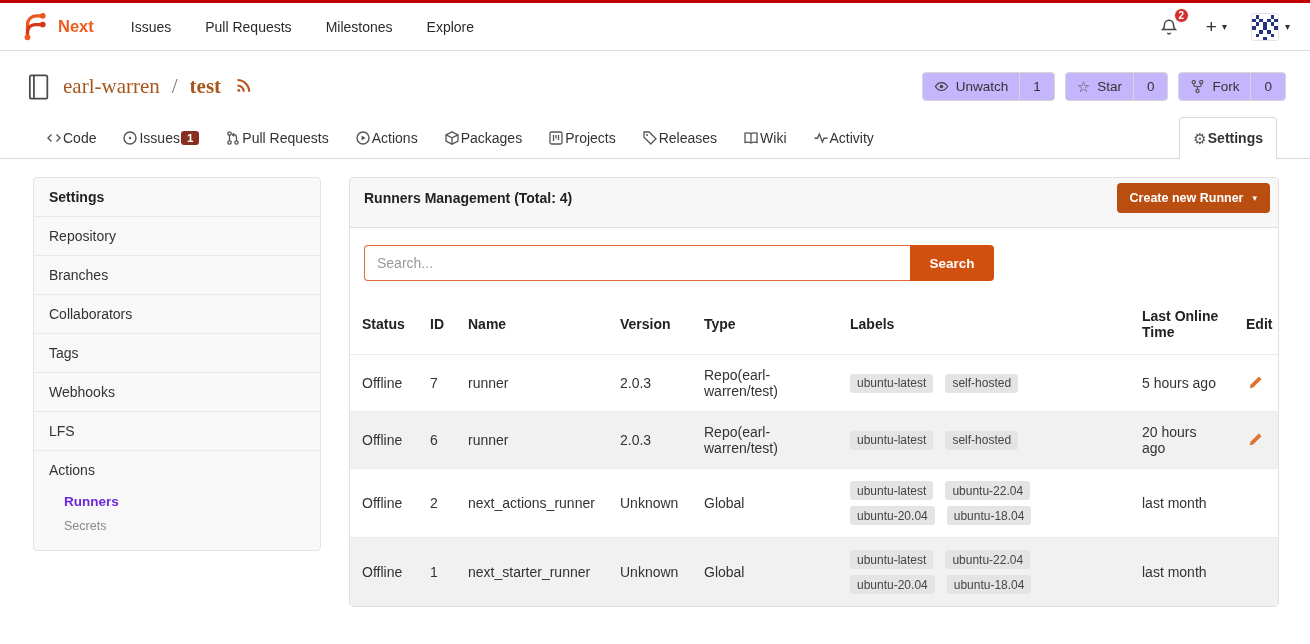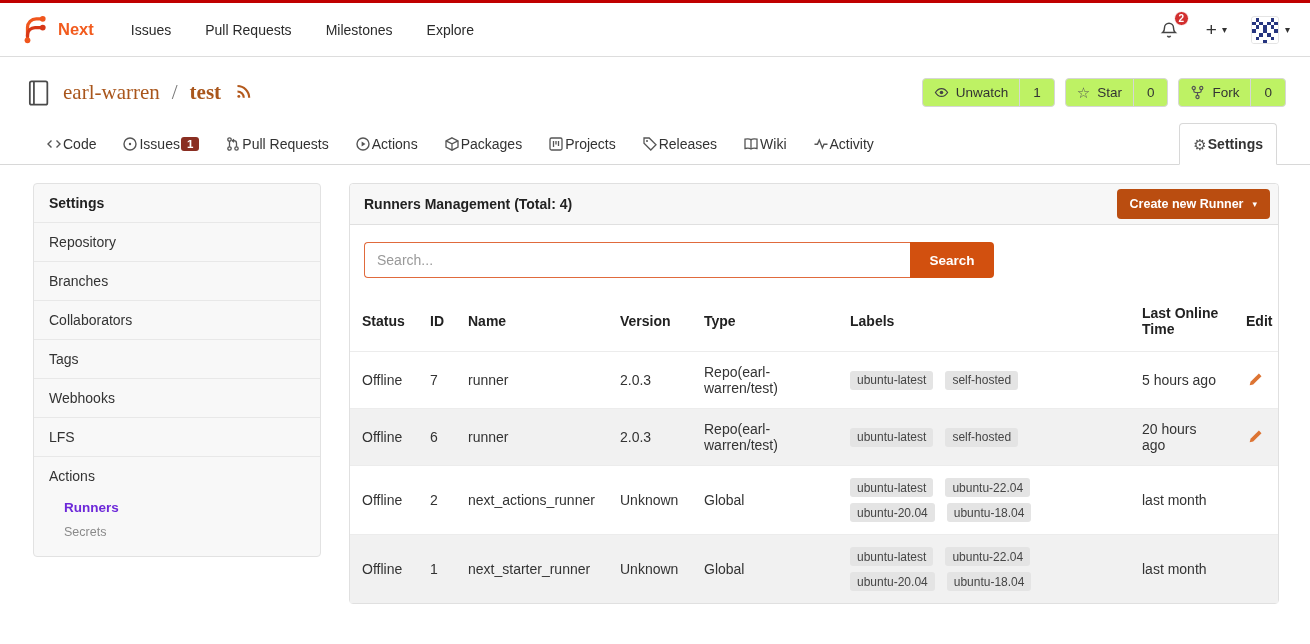--- a/index.html
+++ b/index.html
@@ -5,21 +5,21 @@
   * { box-sizing: border-box; margin: 0; padding: 0; }
   html,body { width: 1310px; }
   body {
     font-family: "Liberation Sans", "DejaVu Sans", sans-serif;
     color: #333; background: #fff; height: 644px; overflow: hidden;
   }
   a { text-decoration: none; color: inherit; cursor: pointer; }
 
   
   .navbar {
-    display: flex; align-items: center; height: 57px; padding: 16px 20px;
+    display: flex; align-items: center; height: 51px; padding: 16px 20px;
     border-top: 3px solid var(--topline, #c00000);
     border-bottom: 1px solid #ddd;
   }
   .logo { display: flex; align-items: center; margin-right: 8px; }
   .brand { color: var(--brand, #f25b1e); font-weight: 700; font-size: 16.5px; margin-right: 20px; }
   .nav-link { font-size: 14px; color: #2b2b2b; padding: 0 17px; font-weight: 500; }
   .nav-right { margin-left: auto; display: flex; align-items: center; gap: 24px; }
   .nav-bell { position: relative; display: inline-flex; padding: 4px; }
   .bell-badge {
     position: absolute; top: -6px; right: -7px; background: var(--badge_red, #d22f2f);
@@ -34,21 +34,21 @@
   .avatar { width: 28px; height: 28px; border-radius: 3px; overflow: hidden; display: inline-flex; border: 1px solid #e4e4e4; }
 
   
   .repo-header { display: flex; align-items: center; padding: 21px 24px 12px; }
   .repo-title { display: flex; align-items: center; gap: 11px; font-size: 21px; color: #444; font-family: Liberation Serif, serif; }
   .repo-owner, .repo-name { color: var(--repo_link, #a9561c); }
   .repo-name { font-weight: 600; }
   .repo-sep { color: #777; margin: 0 1px; }
   .rss-icon { display: inline-flex; margin-left: 3px; margin-top: -4px; }
   .repo-actions { margin-left: auto; display: flex; gap: 10px; }
-  .btn-group { display: flex; border: 1px solid #d6d6d6; border-radius: 4px; overflow: hidden; font-size: 13.5px; background: #bef264; color: #333; }
+  .btn-group { display: flex; border: 1px solid #d6d6d6; border-radius: 4px; overflow: hidden; font-size: 13.5px; background: #c4b5fd; color: #333; }
   .btn-main { display: flex; align-items: center; gap: 7px; padding: 6px 11px; border-right: 1px solid #d6d6d6; }
   .btn-count { padding: 6px 13px; display: flex; align-items: center; }
   .star-glyph { font-size: 15px; color: #555; line-height: 1; }
 
   
   .tabs { display: flex; align-items: flex-end; padding: 0 33px; border-bottom: 1px solid #d8d8d8; margin-top: 4px; }
   .tab { display: flex; align-items: center; gap: 1px; padding: 12px 13px; font-size: 14px; color: #333; }
   .ticon { display: inline-flex; color: #555; }
   .tab .badge {
     background: var(--issues_badge, #8a2e22); color: #fff; font-size: 11.5px;
@@ -67,21 +67,21 @@
   .side-item { padding: 11px 15px; font-size: 14px; border-top: 1px solid #e8e8e8; color: #333; display: block; }
   .side-item.first { border-top: none; font-weight: 700; color: #222; }
   .side-subs { padding: 0 15px 12px 30px; }
   .sub-item { display: block; padding: 5px 0; font-size: 13.5px; color: #6d28d9; font-weight: 600; }
   .sub-item.muted { color: #8a8a8a; font-weight: 400; font-size: 12.5px; }
 
   .main { flex: 1; border: 1px solid #e0e0e0; border-radius: 4px; background: #fff; }
   .panel-header {
     display: flex; align-items: center; justify-content: space-between;
     background: #f7f7f7; border-bottom: 1px solid #e0e0e0;
-    padding: 5px 8px 5px 14px; border-radius: 4px 4px 0 0; gap: 32px;
+    padding: 5px 8px 14px 14px; border-radius: 4px 4px 0 0; gap: 32px;
   }
   .panel-title { font-size: 14px; font-weight: 700; color: #222; }
   .create-btn {
     background: var(--create_btn, #ba4d10); color: #fff; font-size: 12.5px; font-weight: 600;
     padding: 8px 13px; border: none; border-radius: 4px; display: flex; gap: 9px; align-items: center; cursor: pointer;
     font-family: inherit;
   }
   .create-btn .caret { color: #fff; font-size: 9px; }
   .search-row { display: flex; margin: 17px 14px 13px; width: 630px; }
   .search-input {

